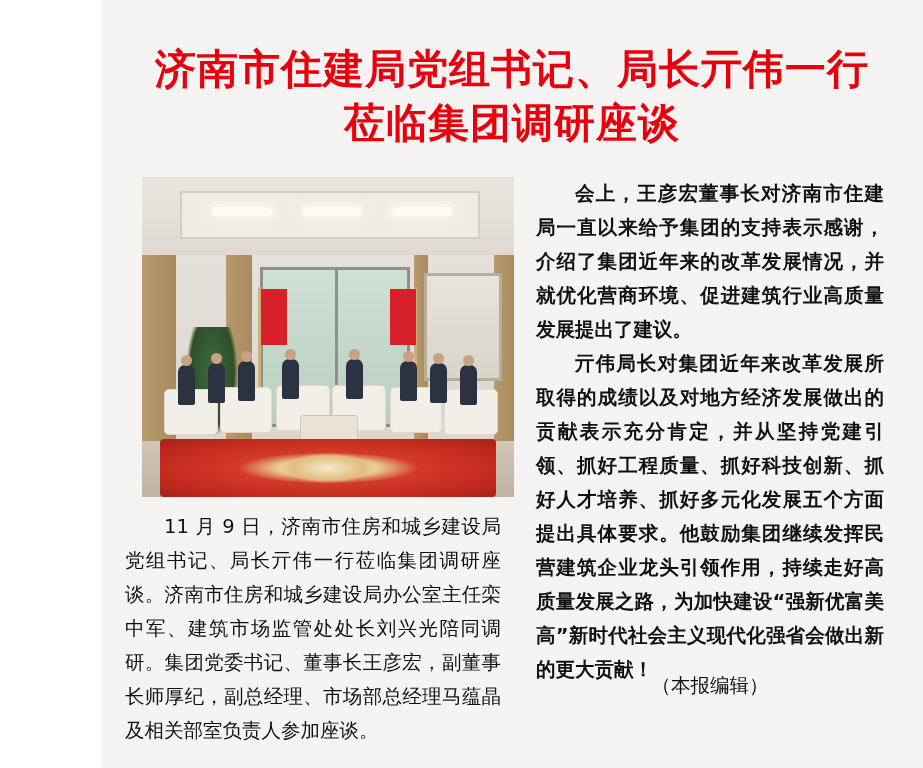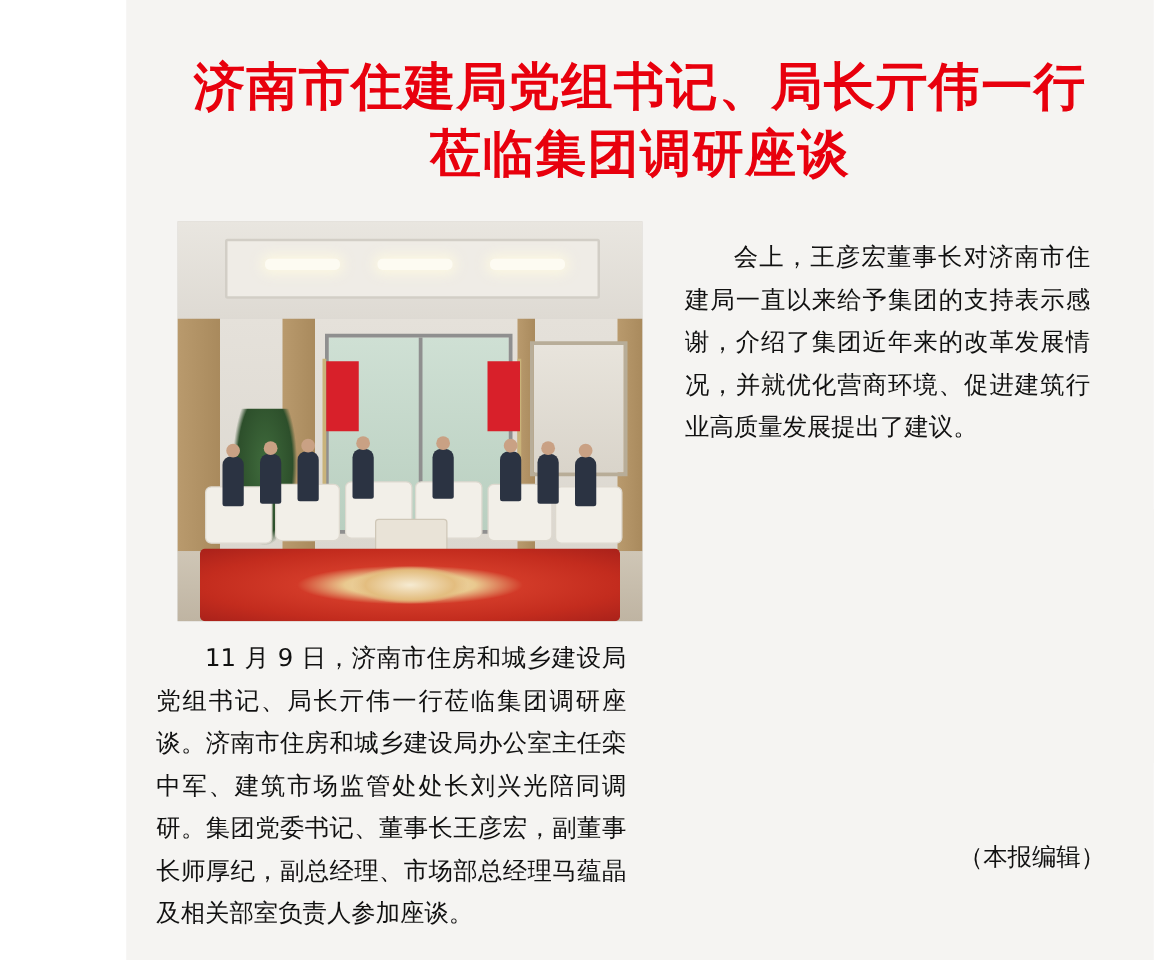--- a/index.html
+++ b/index.html
@@ -153,29 +153,30 @@
     left: 435px;
     top: 177px;
     width: 348px;
     color: #111111;
     font-family: "DejaVu Sans", "Liberation Sans", sans-serif;
     font-size: 19.5px;
     line-height: 34px;
     text-align: justify;
   }
   .column-right p {
-    margin: 12px;
+    margin: 0;
     text-indent: 39px;
+    font-weight: bold;
   }
   .signature {
     position: absolute;
     left: 435px;
     top: 672px;
     width: 348px;
-    text-align: right;
+    text-align: center;
     font-family: "DejaVu Sans", "Liberation Sans", sans-serif;
     font-size: 19.5px;
     color: #111111;
   }
 </style>
 </head>
 <body>
 
 <div class="page">
   <div class="sheet">
@@ -224,19 +225,20 @@
         <div class="ph-table"></div>
         <div class="ph-carpet">
           <div class="ph-carpet-center"></div>
         </div>
       </div>
 
       <div class="caption">11 月 9 日，济南市住房和城乡建设局党组书记、局长亓伟一行莅临集团调研座谈。济南市住房和城乡建设局办公室主任栾中军、建筑市场监管处处长刘兴光陪同调研。集团党委书记、董事长王彦宏，副董事长师厚纪，副总经理、市场部总经理马蕴晶及相关部室负责人参加座谈。</div>
 
       <div class="column-right">
         <p>会上，王彦宏董事长对济南市住建局一直以来给予集团的支持表示感谢，介绍了集团近年来的改革发展情况，并就优化营商环境、促进建筑行业高质量发展提出了建议。</p>
+        <p>亓伟局长对集团近年来改革发展所取得的成绩以及对地方经济发展做出的贡献表示充分肯定，并从坚持党建引领、抓好工程质量、抓好科技创新、抓好人才培养、抓好多元化发展五个方面提出具体要求。他鼓励集团继续发挥民营建筑企业龙头引领作用，持续走好高质量发展之路，为加快建设“强新优富美高”新时代社会主义现代化强省会做出新的更大贡献！</p>
       </div>
 
       <div class="signature">（本报编辑）</div>
 
     </div>
   </div>
 </div>
 
 </body></html>

